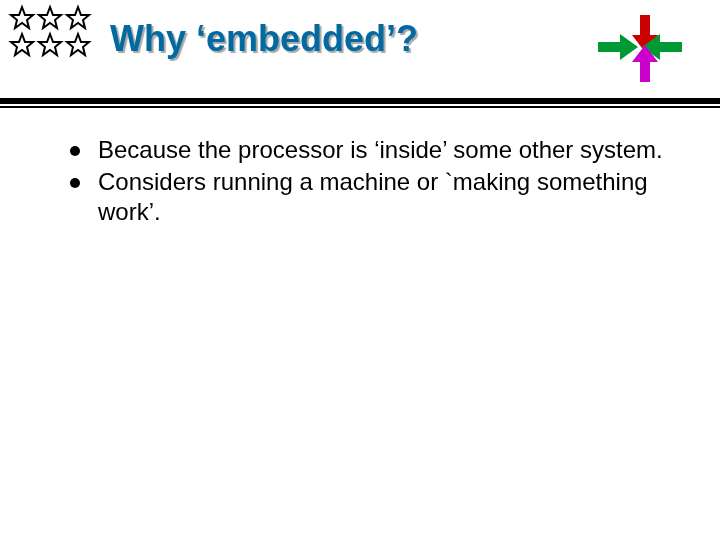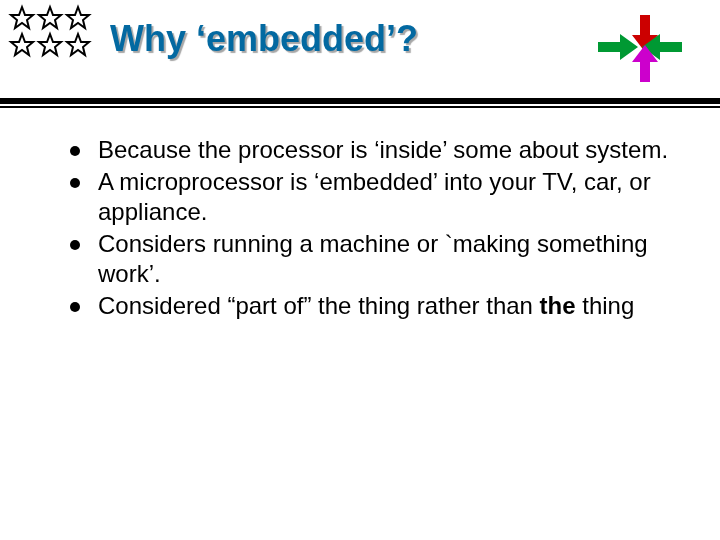--- a/index.html
+++ b/index.html
@@ -113,27 +113,19 @@
       <polygon points="50,72 60,72 60,52 68,52 55,35 42,52 50,52" fill="#cc00cc"></polygon>
     </svg>
   </div>
 </div>
 
 <div class="rule"></div>
 
 <div class="content">
   <div class="bullet-item">
     <div class="bullet-dot"></div>
-    <div class="bullet-text"><span>Because the processor is ‘inside’ some about system.</span><span class="bold"></span><span></span></div>
-  </div>
-  <div class="bullet-item">
-    <div class="bullet-dot"></div>
-    <div class="bullet-text"><span>A microprocessor is ‘embedded’ into your TV, car, or appliance.</span><span class="bold"></span><span></span></div>
+    <div class="bullet-text"><span>Because the processor is ‘inside’ some other system.</span><span class="bold"></span><span></span></div>
   </div>
   <div class="bullet-item">
     <div class="bullet-dot"></div>
     <div class="bullet-text"><span>Considers running a machine or `making something work’.</span><span class="bold"></span><span></span></div>
   </div>
-  <div class="bullet-item">
-    <div class="bullet-dot"></div>
-    <div class="bullet-text"><span>Considered “part of” the thing rather than </span><span class="bold">the</span><span> thing</span></div>
-  </div>
 </div>
 
 </body></html>

